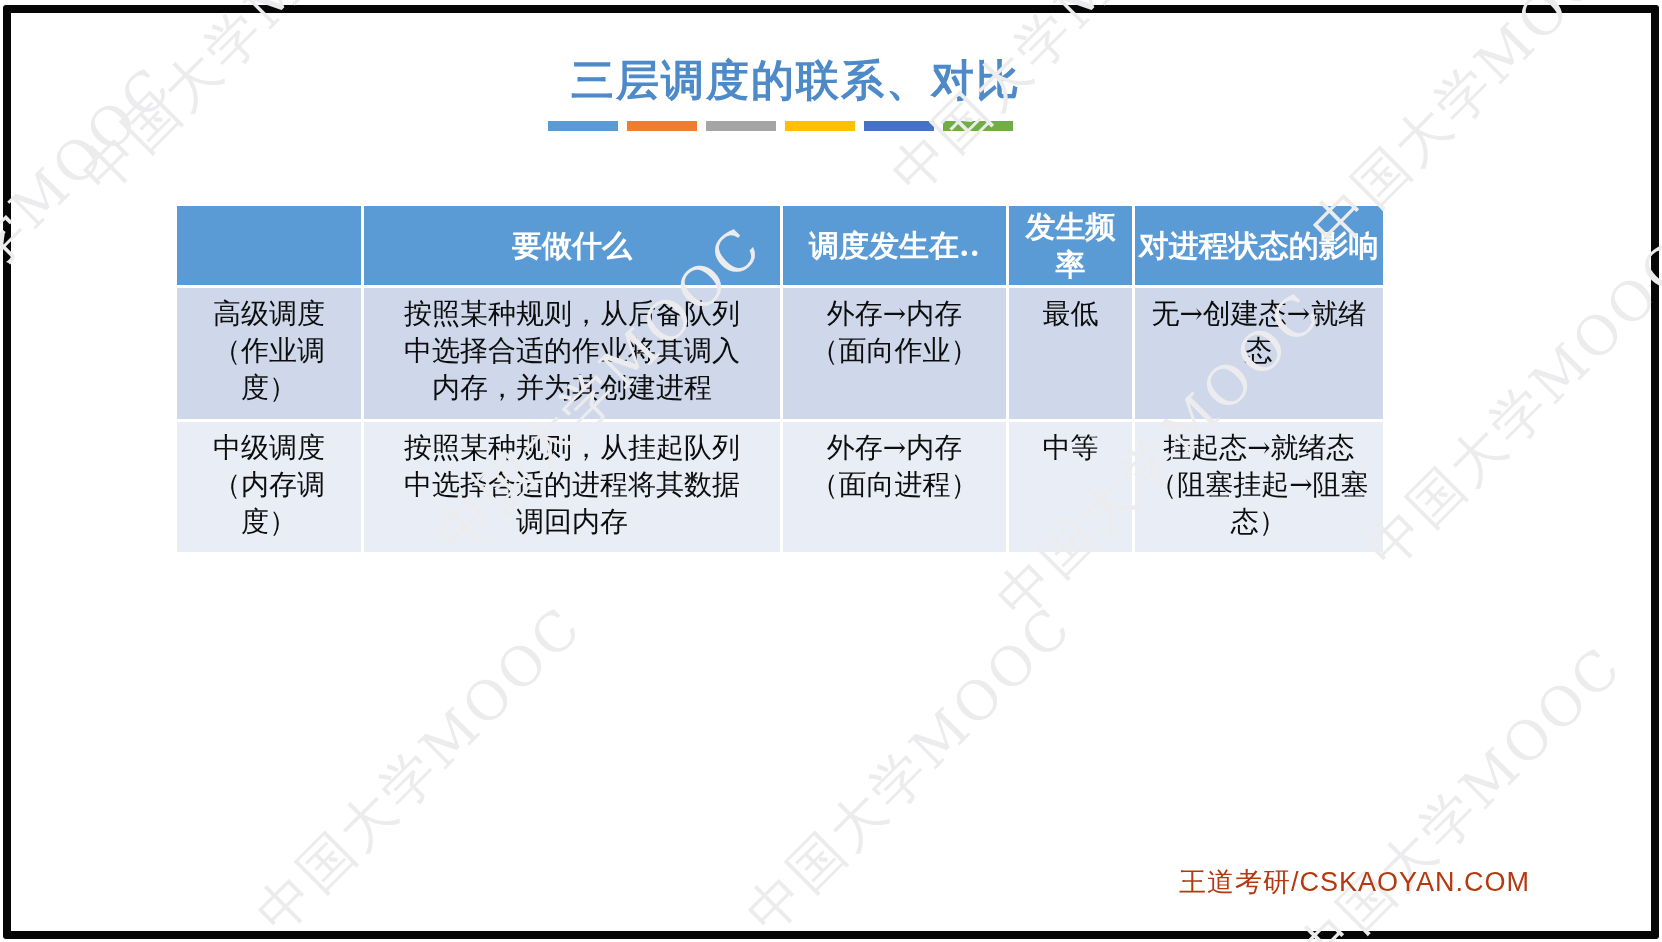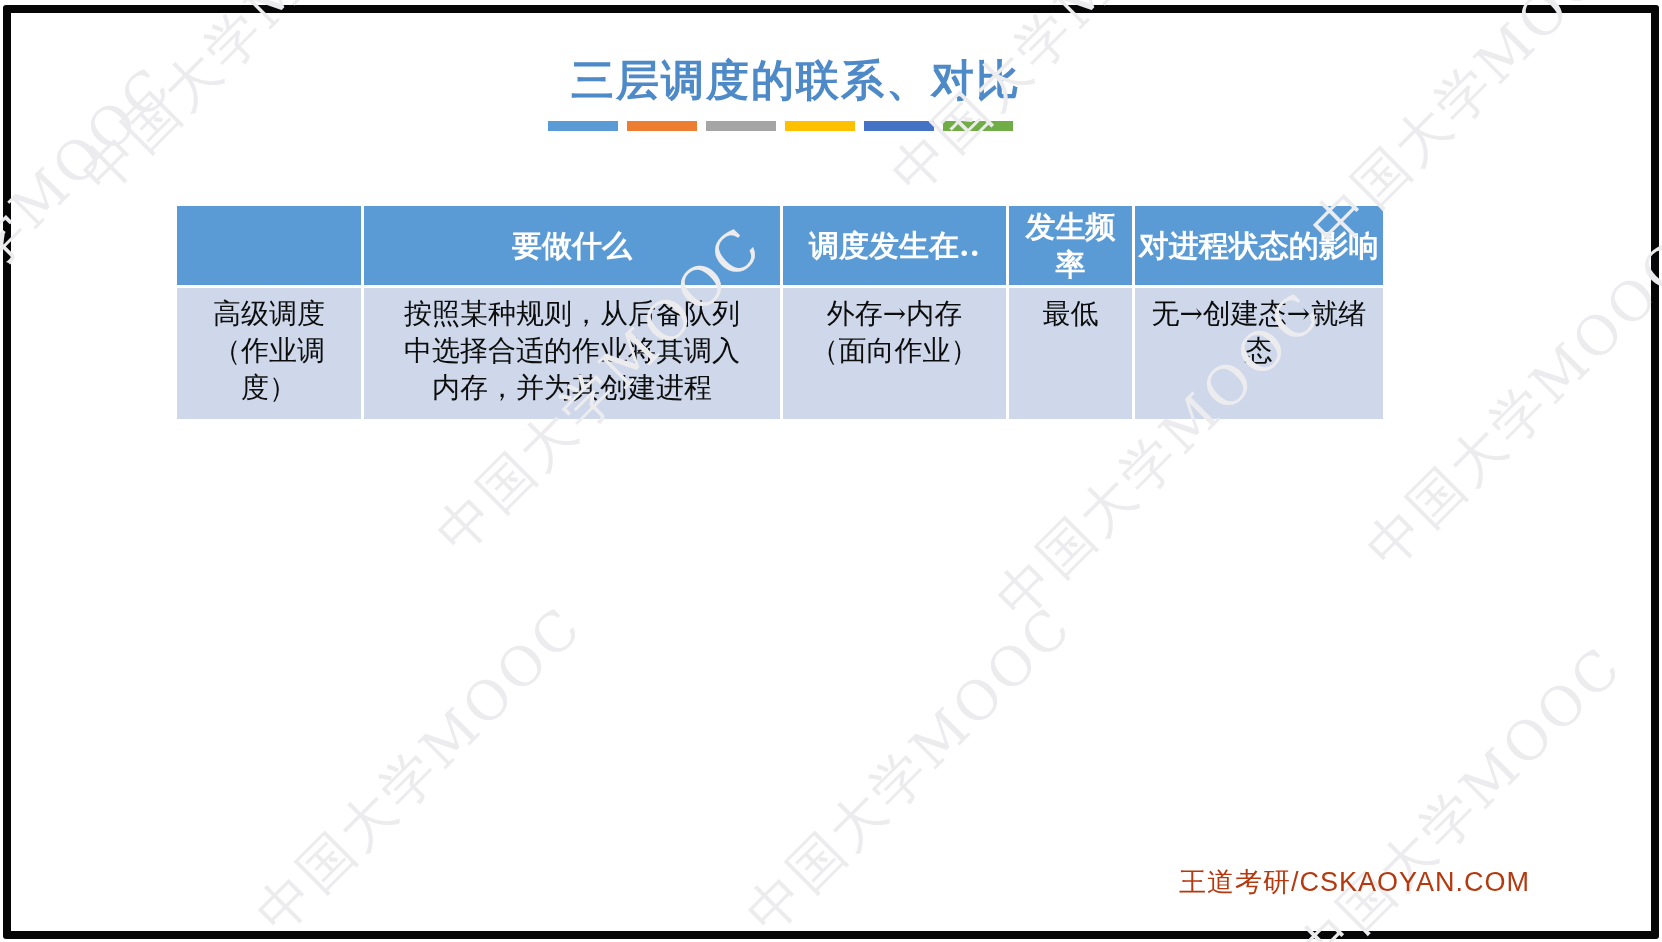--- a/index.html
+++ b/index.html
@@ -96,20 +96,30 @@
     <tbody>
       <tr class="row-1">
         <td>高级调度
 （作业调度）</td>
         <td class="desc">按照某种规则，从后备队列中选择合适的作业将其调入内存，并为其创建进程</td>
         <td>外存→内存
 （面向作业）</td>
         <td>最低</td>
         <td>无→创建态→就绪态</td>
       </tr>
+      <tr class="row-2">
+        <td>中级调度
+（内存调度）</td>
+        <td class="desc">按照某种规则，从挂起队列中选择合适的进程将其数据调回内存</td>
+        <td>外存→内存
+（面向进程）</td>
+        <td>中等</td>
+        <td>挂起态→就绪态
+（阻塞挂起→阻塞态）</td>
+      </tr>
     </tbody>
   </table>
 </div>
 
 <div class="wm-layer">
   <span class="wm" style="left:245px;top:30px">中国大学MOOC</span>
   <span class="wm" style="left:1055px;top:30px">中国大学MOOC</span>
   <span class="wm" style="left:1475px;top:85px">中国大学MOOC</span>
   <span class="wm" style="left:10px;top:230px">中国大学MOOC</span>
   <span class="wm" style="left:600px;top:390px">中国大学MOOC</span>

